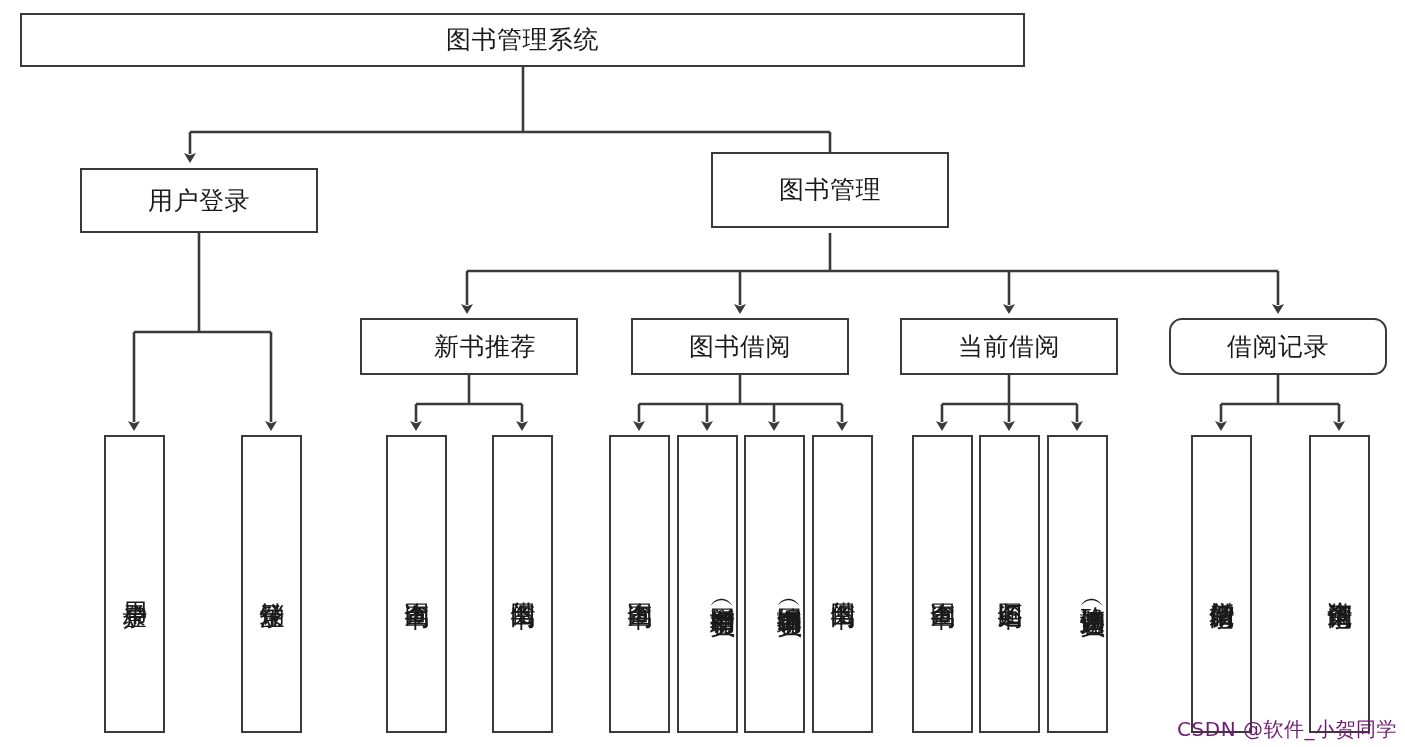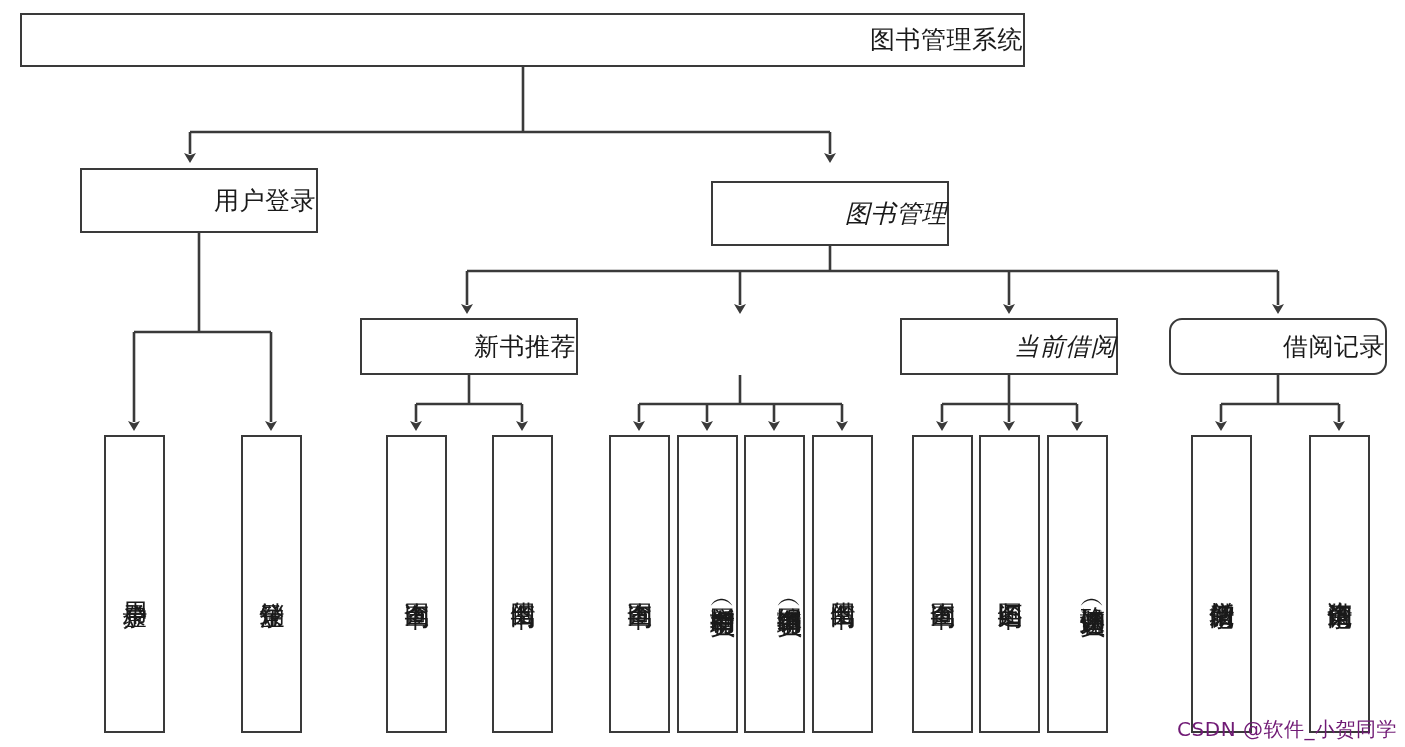--- a/index.html
+++ b/index.html
@@ -24,21 +24,21 @@
     width: 1405px;
     height: 747px;
   }
   .node {
     position: absolute;
     box-sizing: border-box;
     background: #ffffff;
     border: 2.5px solid #3a3a3a;
     display: flex;
     align-items: center;
-    justify-content: flex-end;
+    justify-content: center;
     color: #1a1a1a;
   }
   .node-h {
     font-size: 25px;
     line-height: 1.1;
     letter-spacing: 0.5px;
     white-space: nowrap;
   }
   .node-v {
     font-size: 25px;
@@ -118,28 +118,31 @@
     </g>
   </svg>
 
   <div class="node node-h" style="left:20px; top:13px; width:1005px; height:54px;">
     <span>图书管理系统</span>
   </div>
 
   <div class="node node-h" style="left:80px; top:168px; width:238px; height:65px;">
     <span>用户登录</span>
   </div>
-  <div class="node node-h" style="left:711px; top:181px; width:238px; height:65px;font-style:italic;">
+  <div class="node node-h" style="left:711px; top:152px; width:238px; height:76px;">
     <span>图书管理</span>
   </div>
 
   <div class="node node-h" style="left:360px; top:318px; width:218px; height:57px;padding-left:32px;">
     <span>新书推荐</span>
   </div>
-  <div class="node node-h" style="left:900px; top:318px; width:218px; height:57px;font-style:italic;">
+  <div class="node node-h" style="left:631px; top:318px; width:218px; height:57px;">
+    <span>图书借阅</span>
+  </div>
+  <div class="node node-h" style="left:900px; top:318px; width:218px; height:57px;">
     <span>当前借阅</span>
   </div>
   <div class="node node-h" style="left:1169px; top:318px; width:218px; height:57px;border-radius:13px;">
     <span>借阅记录</span>
   </div>
 
   <div class="node node-v mid" style="left:104px; top:435px; width:61px; height:298px;">
     <span>用户登录</span>
   </div>
   <div class="node node-v mid" style="left:241px; top:435px; width:61px; height:298px;">

